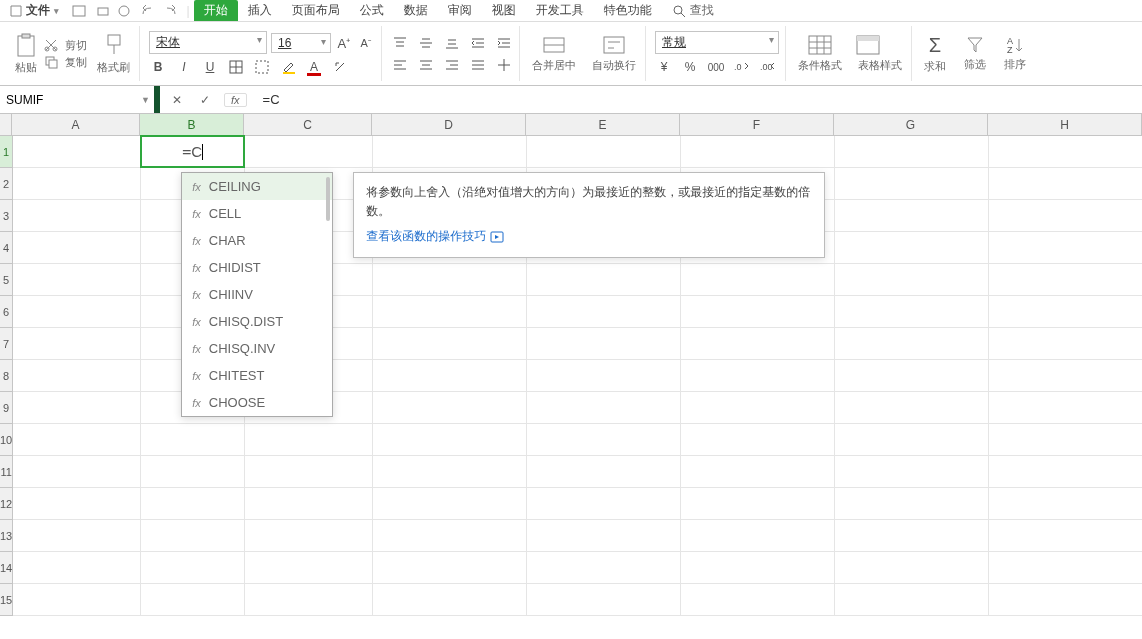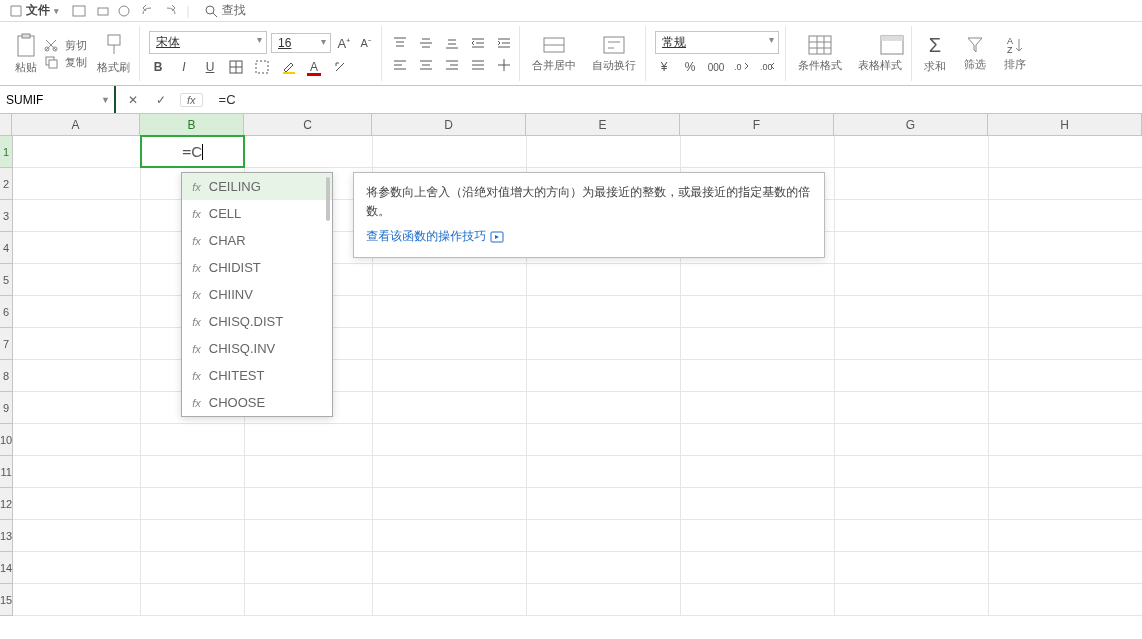--- a/index.html
+++ b/index.html
@@ -15,21 +15,21 @@
 .rgroup { display: flex; flex-direction: column; align-items: center; height: 100%; padding: 2px 6px; border-right: 1px solid #e5e5e5; justify-content: center; }
 .rgroup:last-child { border-right: none; }
 .rgroup .row { display: flex; align-items: center; gap: 4px; }
 .rgroup .stack { display: flex; flex-direction: column; gap: 2px; }
 .btn-icon { width: 18px; height: 18px; display: inline-flex; align-items: center; justify-content: center; color: #555; cursor: pointer; }
 .select-box { border: 1px solid #c5c5c5; padding: 2px 18px 2px 6px; background: #fff; font-size: 12px; position: relative; min-width: 60px; text-decoration: underline; }
 .select-box::after { content: "▾"; position: absolute; right: 4px; top: 2px; color: #888; font-size: 10px; }
 .clip-label { font-size: 11px; color: #666; padding: 0 3px; }
 
 .formula-bar { height: 28px; border-bottom: 1px solid #c5c5c5; display: flex; align-items: center; background: #fff; }
-.name-box { width: 116px; border-right: 2px solid #14532d; height: 100%; display: flex; align-items: center; padding: 0 6px; position: relative; justify-content: flex-end; }
+.name-box { width: 160px; border-right: 6px solid #14532d; height: 100%; display: flex; align-items: center; padding: 0 6px; position: relative; justify-content: flex-end; }
 .name-box input { border: none; outline: none; width: 100%; font-size: 12px; }
 .name-box .dd { position: absolute; right: 4px; color: #888; font-size: 9px; }
 .fb-btns { display: flex; align-items: center; padding: 0 8px; gap: 10px; }
 .fx-label { font-style: italic; color: #666; padding: 0 6px; border: 1px solid #ddd; border-radius: 2px; font-size: 11px; }
 .formula-input { flex: 1; padding: 0 8px; font-family: monospace; font-size: 13px; }
 
 .sheet-area { position: relative; }
 .col-headers { display: flex; height: 22px; background: #f0f0f0; border-bottom: 1px solid #c5c5c5; }
 .corner { width: 18px; border-right: 1px solid #c5c5c5; background: #f0f0f0; }
 .col-h { border-right: 1px solid #c5c5c5; text-align: center; line-height: 22px; color: #555; background: #f0f0f0; }
@@ -75,20 +75,31 @@
   <svg width="16" height="14" style="margin:0 2px">
       <circle cx="7" cy="7" r="5" fill="none" stroke="#888"></circle>
     </svg>
   <svg width="18" height="14" style="margin:0 4px">
       <path d="M12 4 Q4 4 4 10 M4 4 L7 1 M4 4 L7 7" fill="none" stroke="#888"></path>
     </svg>
   <svg width="18" height="14" style="margin:0 2px">
       <path d="M4 4 Q12 4 12 10 M12 4 L9 1 M12 4 L9 7" fill="none" stroke="#888"></path>
     </svg>
   <span style="color:#ddd;margin:0 4px">|</span>
+  <div id="tabs-container" style="display:flex;align-items:center">
+      <div class="tab active">开始</div>
+      <div class="tab">插入</div>
+      <div class="tab">页面布局</div>
+      <div class="tab">公式</div>
+      <div class="tab">数据</div>
+      <div class="tab">审阅</div>
+      <div class="tab">视图</div>
+      <div class="tab">开发工具</div>
+      <div class="tab">特色功能</div>
+    </div>
   <div class="search">
     <svg width="14" height="14">
         <circle cx="6" cy="6" r="4" fill="none" stroke="#666"></circle>
         <line x1="9" y1="9" x2="13" y2="13" stroke="#666"></line>
       </svg>
     <span>查找</span>
   </div>
 </div>
 
 <div class="ribbon">
@@ -304,21 +315,21 @@
       <div class="stack" style="align-items:center">
         <svg width="26" height="22">
             <rect x="2" y="2" width="22" height="18" fill="none" stroke="#888"></rect>
             <line x1="2" y1="8" x2="24" y2="8" stroke="#888"></line>
             <line x1="2" y1="14" x2="24" y2="14" stroke="#888"></line>
             <line x1="10" y1="2" x2="10" y2="20" stroke="#888"></line>
             <line x1="17" y1="2" x2="17" y2="20" stroke="#888"></line>
           </svg>
         <span class="clip-label">条件格式</span>
       </div>
-      <div class="stack" style="align-items:flex-end">
+      <div class="stack" style="align-items:flex-start">
         <svg width="26" height="22">
             <rect x="2" y="2" width="22" height="18" fill="none" stroke="#888"></rect>
             <rect x="2" y="2" width="22" height="5" fill="#ddd"></rect>
           </svg>
         <span class="clip-label">表格样式</span>
       </div>
     </div>
   </div>
 
   <div class="rgroup">

